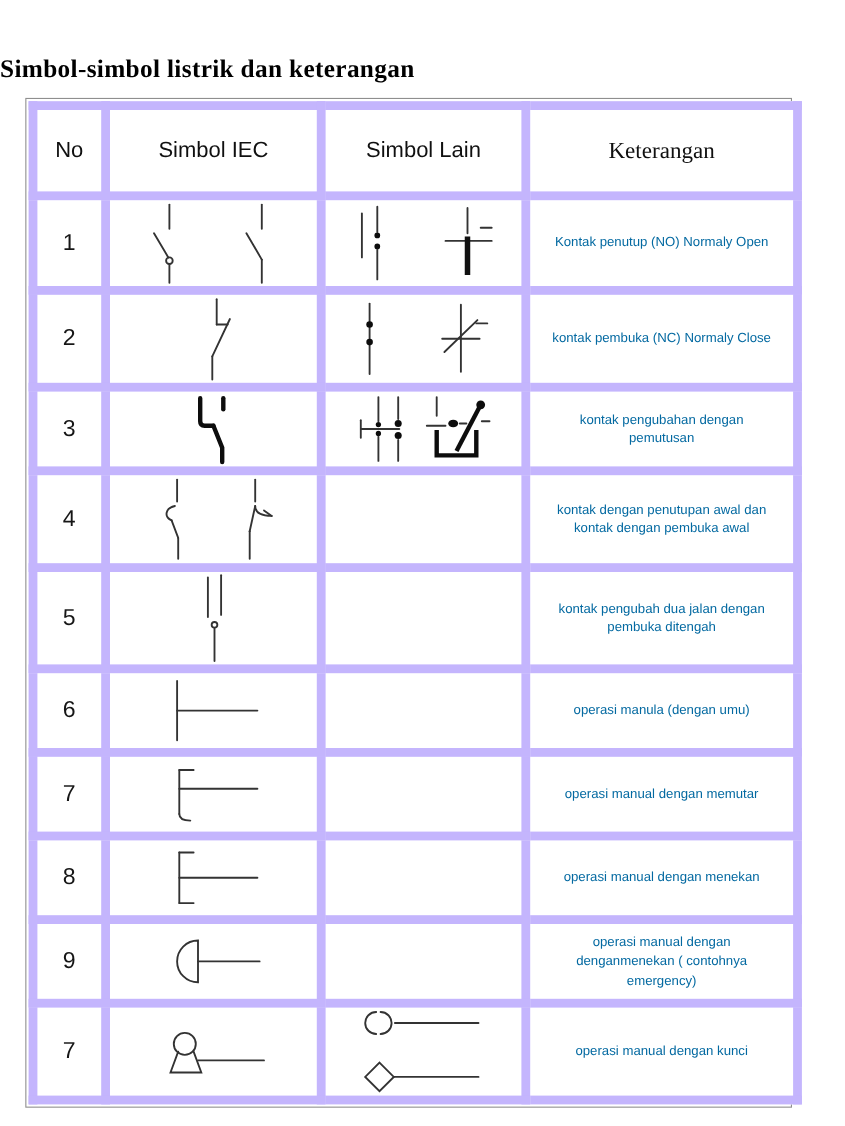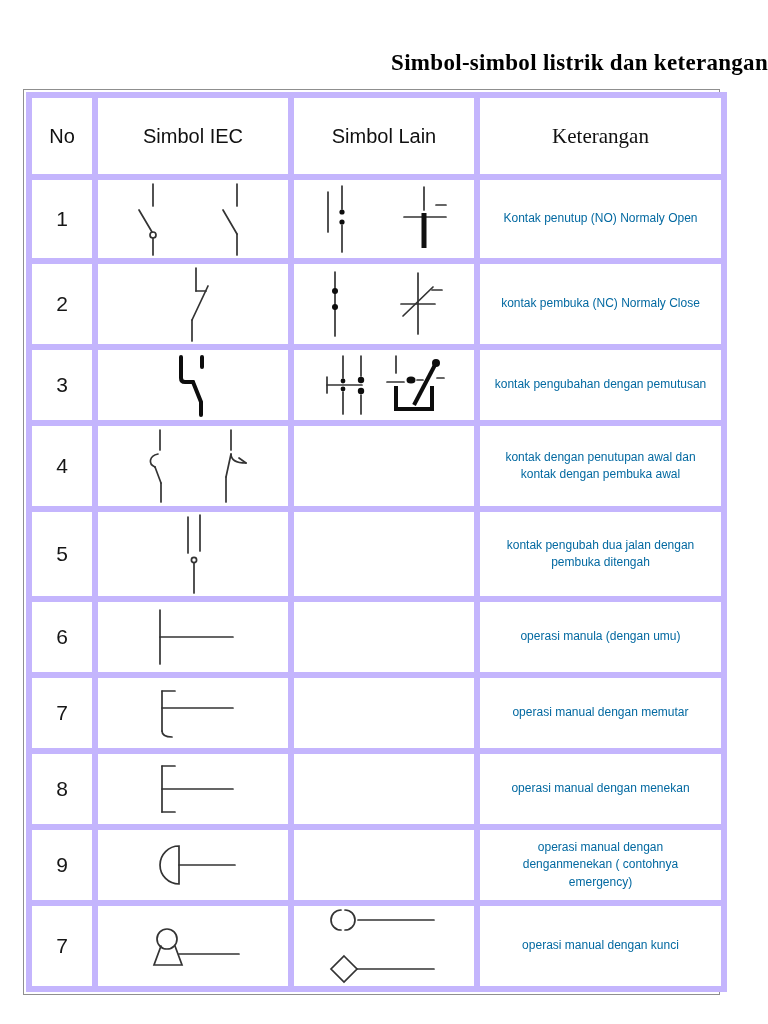--- a/index.html
+++ b/index.html
@@ -1,21 +1,21 @@
 <!DOCTYPE html>
 <html><head>
 <meta charset="utf-8">
 <style>
   html,body{margin:0;padding:0;background:#ffffff;}
   body{width:768px;height:1024px;font-family:"Liberation Sans",sans-serif;color:#222;overflow:hidden;}
   .title{font-family:"Liberation Serif",serif;font-weight:bold;font-size:23px;color:#000;
-         text-align:right;margin:0;padding-top:50px;padding-bottom:13px;letter-spacing:.3px;}
+         text-align:left;margin:0;padding-top:50px;padding-bottom:13px;letter-spacing:.3px;}
   .twrap{margin-left:23px;width:697px;border:1px solid #8f8f8f;padding:2px;box-sizing:border-box;background:#fff;}
   table{border-collapse:collapse;width:100%;table-layout:fixed;background:#fff;}
-  td,th{border:6px solid #c4b5fd;vertical-align:middle;overflow:hidden;}
+  td,th{border:8px solid #c4b5fd;vertical-align:middle;overflow:hidden;}
   tr.hdr-row{height:82px;}
   tr.body-row{height:76px;}
   th.hdr{font-weight:normal;font-size:20px;color:#101010;text-align:center;}
   th.hdr-ket{font-size:21px;font-family:Liberation Serif, serif;}
   td.no-cell{font-size:21px;color:#161616;text-align:center;}
   td.ket-cell{font-size:12px;color:#0369a1;text-align:center;padding:4px 14px;line-height:1.42;}
   td.sym-cell{text-align:center;}
   .symwrap{display:flex;justify-content:center;align-items:center;gap:38px;}
   .symwrap.tight{gap:8px;}
   .symwrap.stack{flex-direction:column;gap:20px;}

